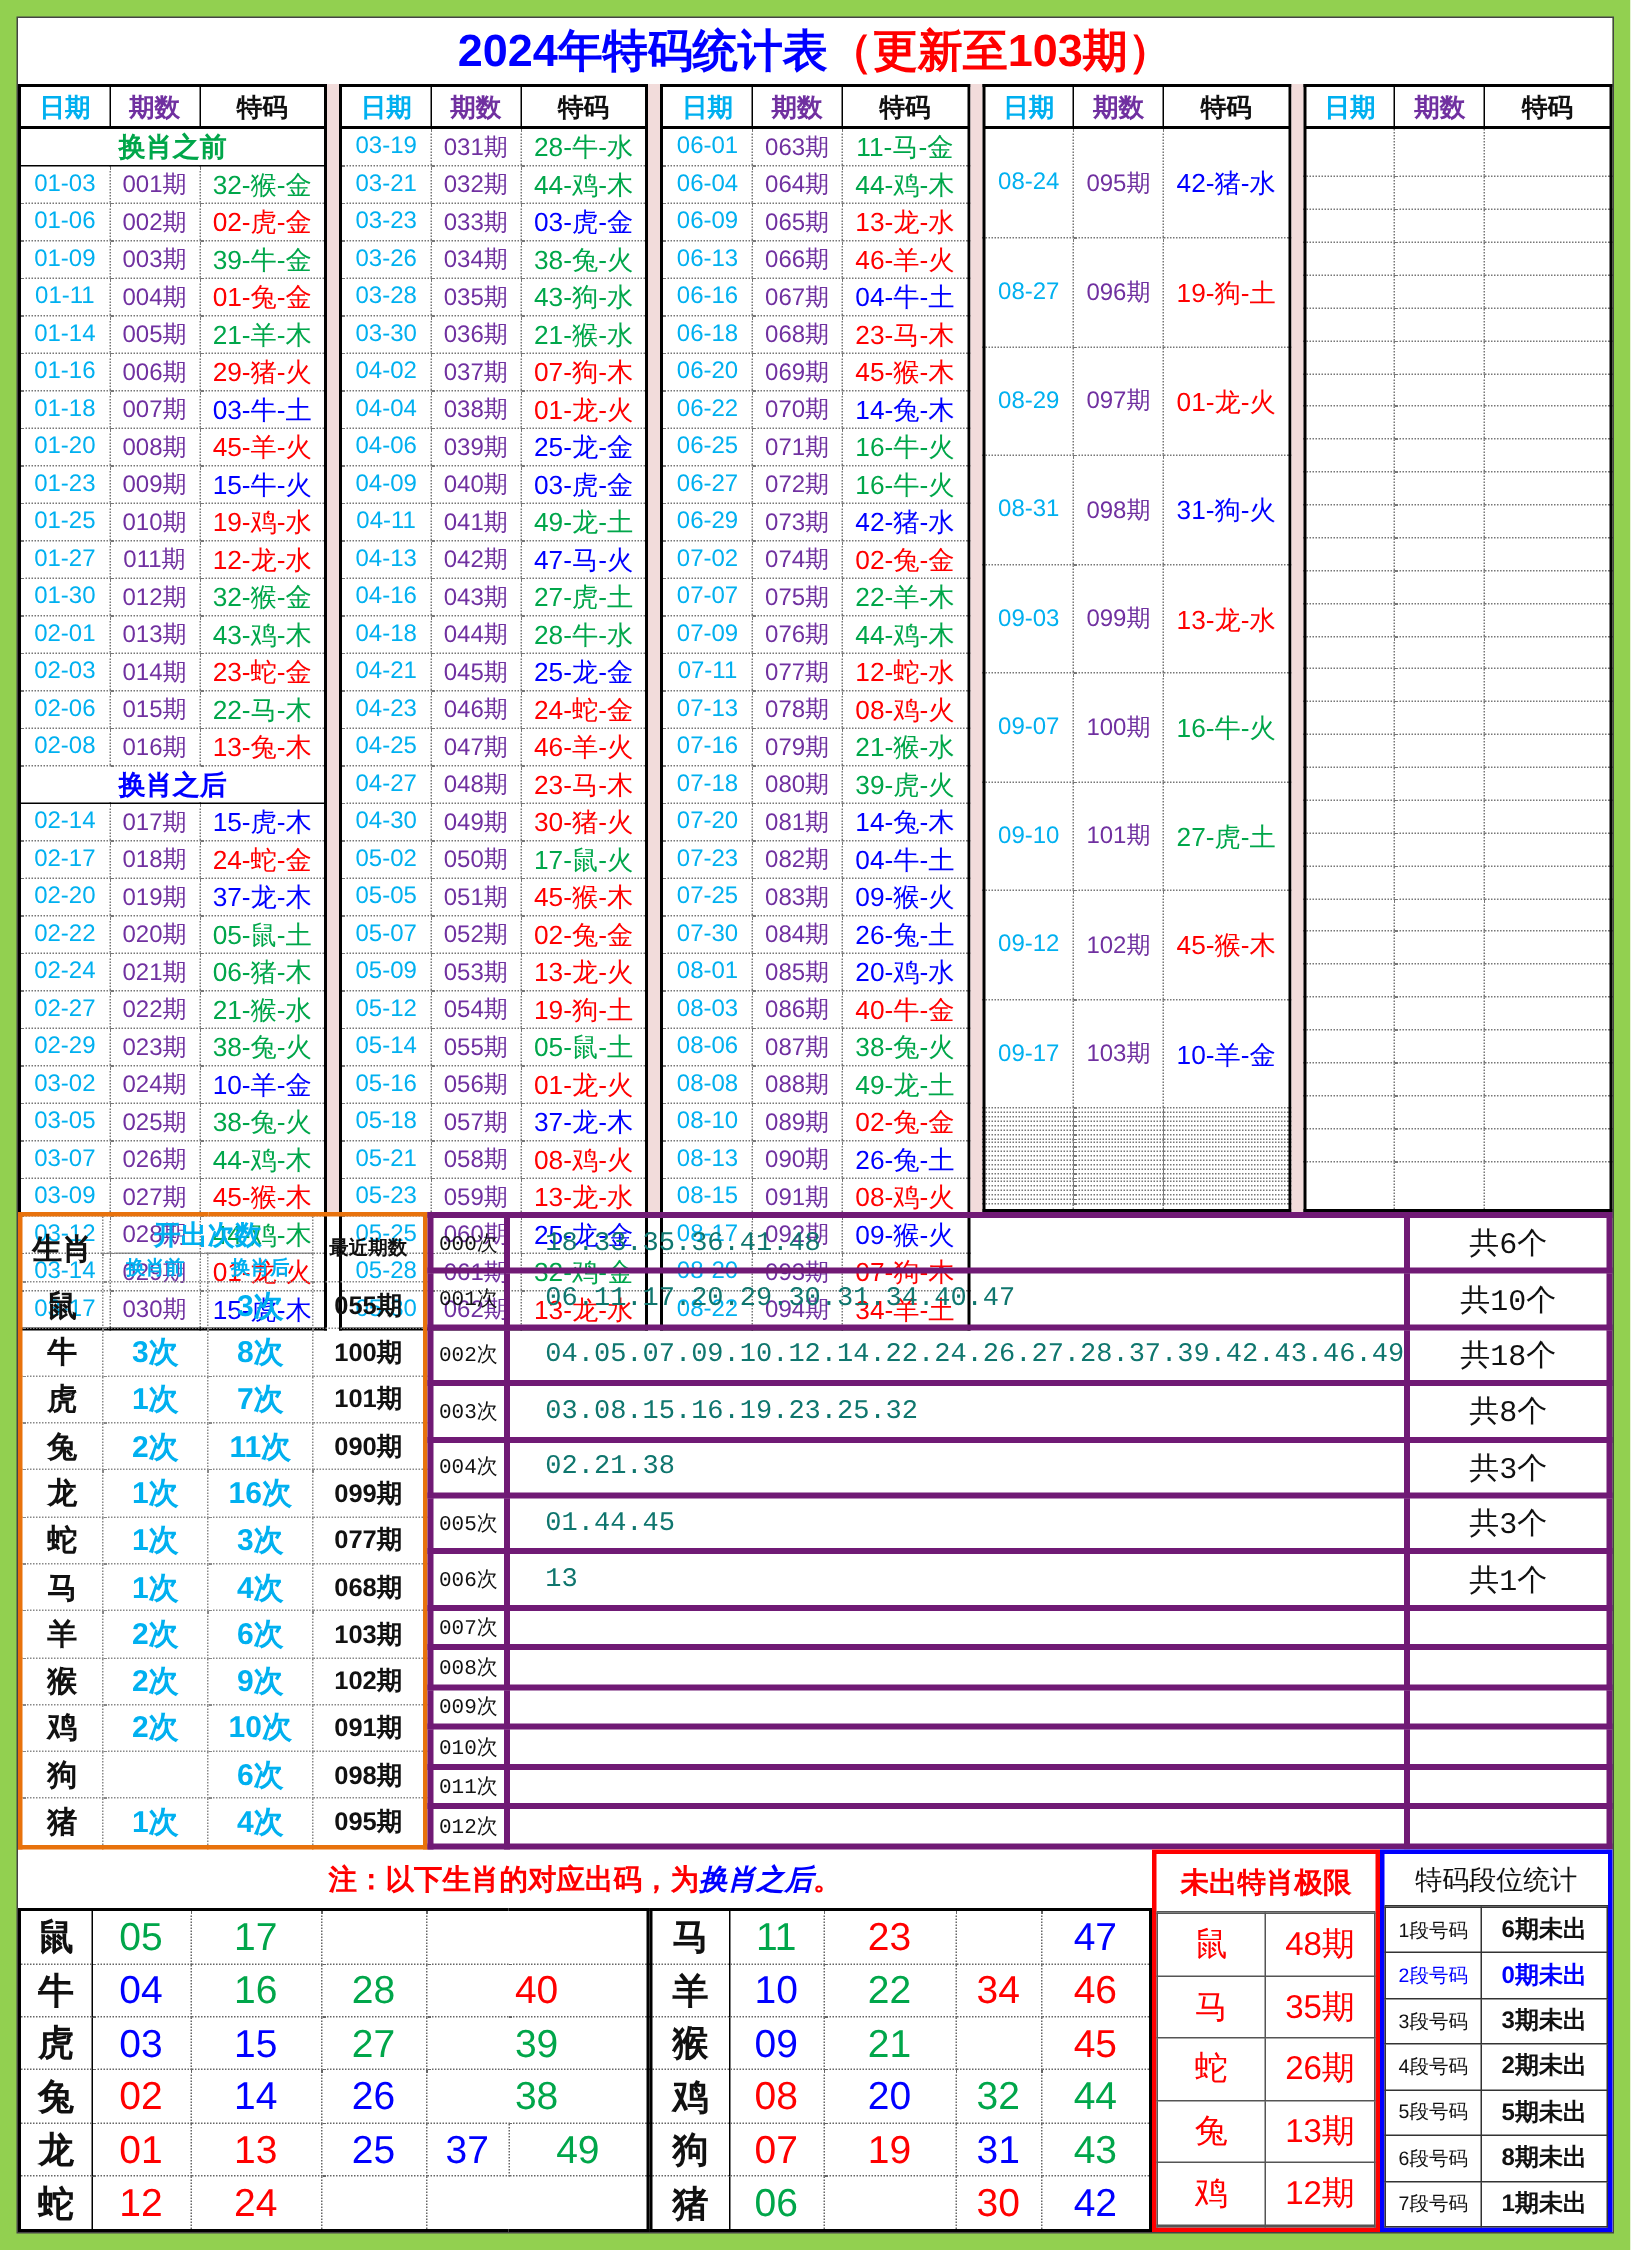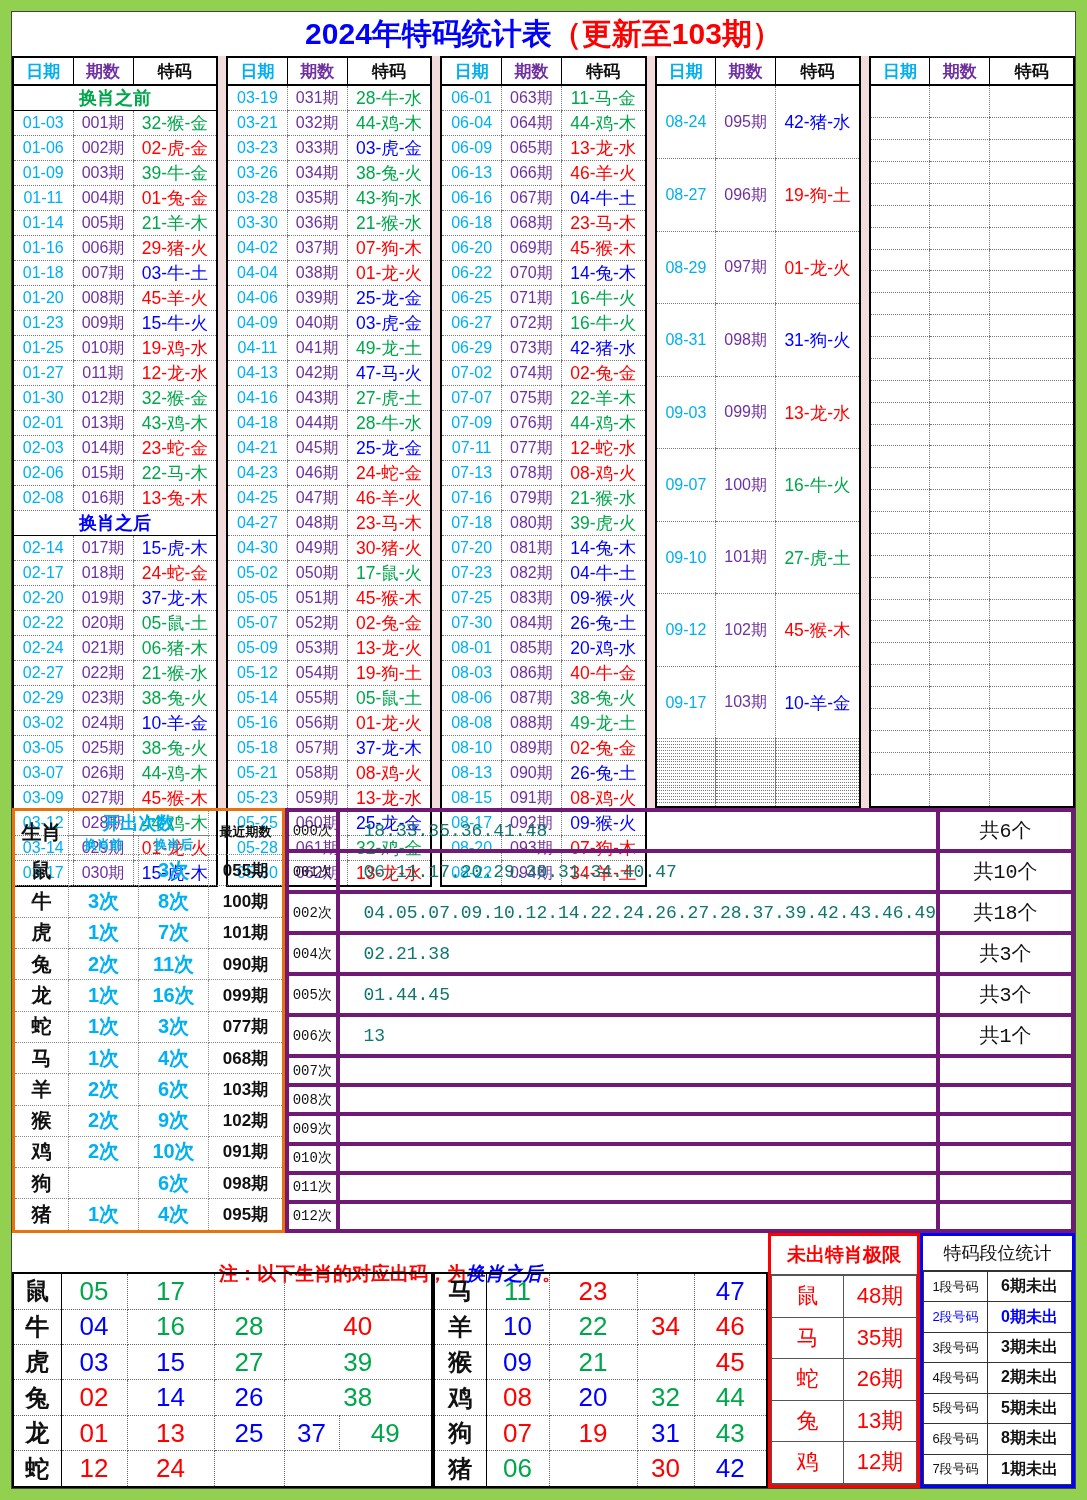--- a/index.html
+++ b/index.html
@@ -52,21 +52,21 @@
   .stats td.rec{font-size:17px;font-weight:bold;color:#111;}
   .freq{flex:1 1 0;height:425px;table-layout:fixed;border:2px solid #000;}
   .freq td{border:4px solid #701a75;padding:0;white-space:nowrap;overflow:hidden;font-family:Liberation Mono, monospace;}
   .freq .fl{font-size:14px;text-align:center;color:#111;}
   .freq .fn{font-size:18px;text-align:left;padding-left:24px;color:#0f766e;}
   .freq .fc{font-size:20px;text-align:center;color:#111;}
   
   .bottom{position:relative;height:255px;}
   .note{position:absolute;left:0;top:1px;width:756px;height:37px;
     display:flex;align-items:center;justify-content:center;
-    font-size:19px;font-weight:bold;color:var(--c-r,#FF0000);white-space:nowrap;margin-top:21px;}
+    font-size:19px;font-weight:bold;color:var(--c-r,#FF0000);white-space:nowrap;}
   .note .hl{color:var(--c-b,#0000FF);font-style:italic;}
   .tblA,.tblB{position:absolute;top:39px;height:216px;table-layout:fixed;border:2px solid #000;}
   .tblA{left:0;width:421px;}
   .tblB{left:421px;width:335px;}
   .tblA td,.tblB td{border:1px dotted #666;padding:0;text-align:center;white-space:nowrap;overflow:hidden;}
   .tblA td.z,.tblB td.z{font-size:24px;font-weight:bold;color:#111;border-right:1px solid #000;}
   .tblA td.n,.tblB td.n{font-size:26px;}
   .redbox{position:absolute;left:756px;top:0;width:152px;height:255px;box-sizing:border-box;
     border:3px solid var(--c-r,#FF0000);display:flex;flex-direction:column;background:#fff;}
   .rb-title{height:38px;flex:0 0 38px;display:flex;align-items:center;justify-content:center;
@@ -1085,20 +1085,25 @@
             </tr>
             <tr>
               <td class="fl">001次</td>
               <td class="fn">06.11.17.20.29.30.31.34.40.47</td>
               <td class="fc">共10个</td>
             </tr>
             <tr>
               <td class="fl">002次</td>
               <td class="fn">04.05.07.09.10.12.14.22.24.26.27.28.37.39.42.43.46.49</td>
               <td class="fc">共18个</td>
+            </tr>
+            <tr>
+              <td class="fl">003次</td>
+              <td class="fn">03.08.15.16.19.23.25.32</td>
+              <td class="fc">共8个</td>
             </tr>
             <tr>
               <td class="fl">004次</td>
               <td class="fn">02.21.38</td>
               <td class="fc">共3个</td>
             </tr>
             <tr>
               <td class="fl">005次</td>
               <td class="fn">01.44.45</td>
               <td class="fc">共3个</td>

